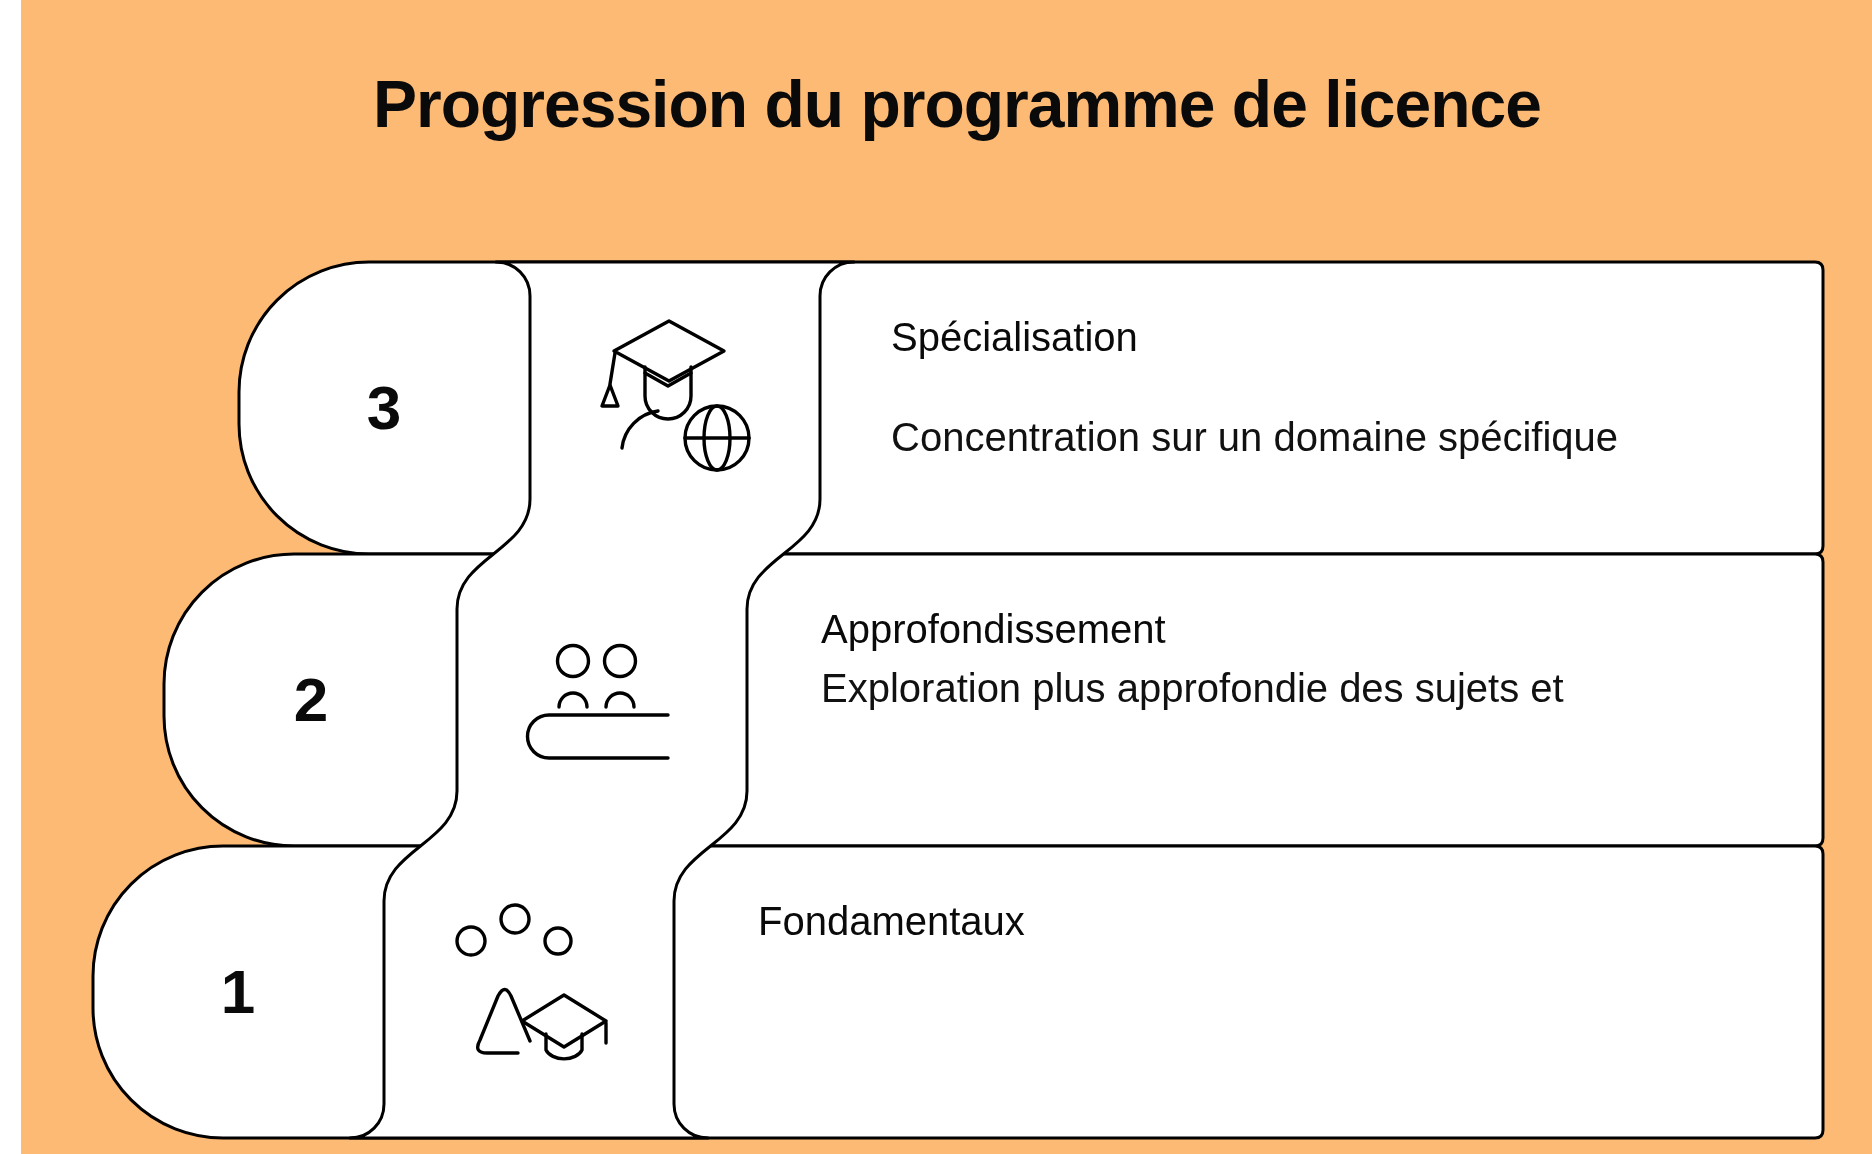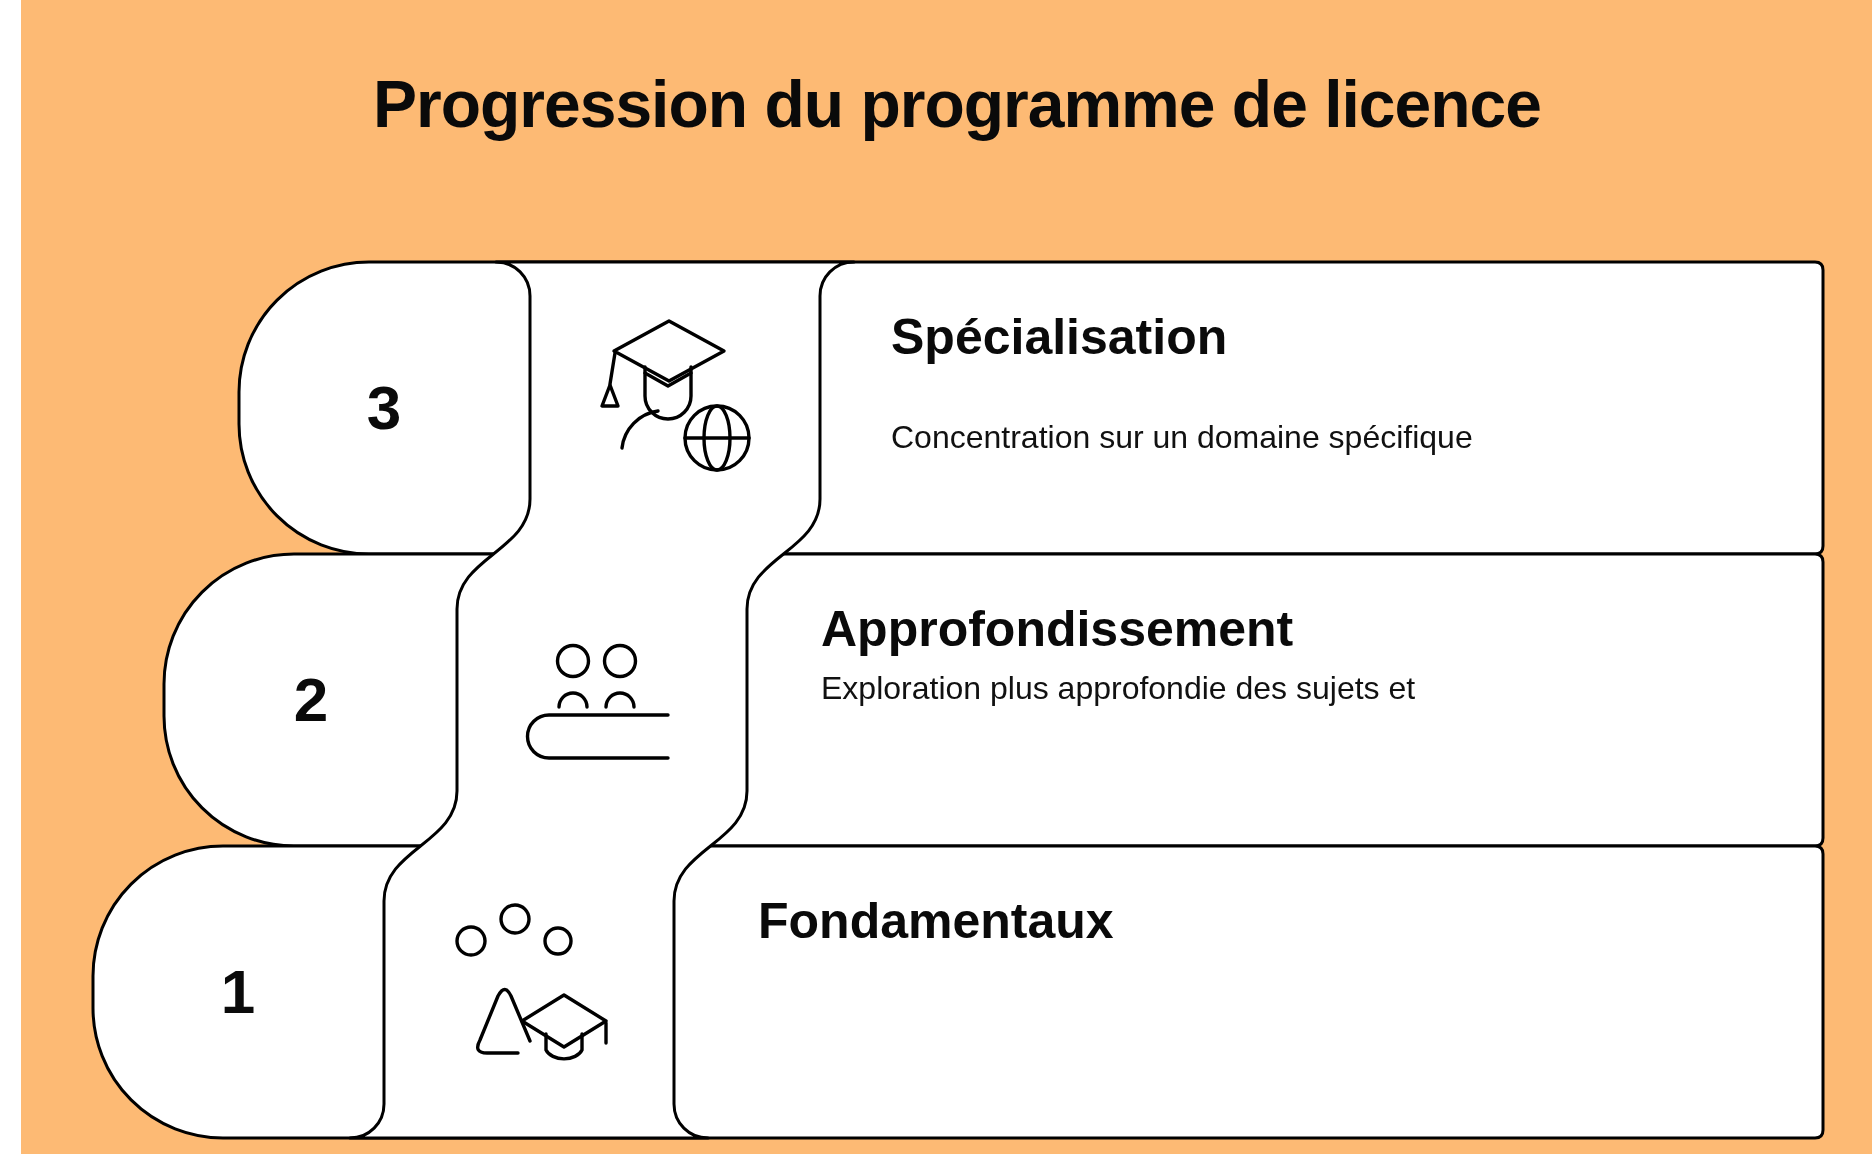--- a/index.html
+++ b/index.html
@@ -31,32 +31,32 @@
     text-align: center;
     font-size: 62px;
     font-weight: 700;
     color: #0a0a0a;
   }
   .num-3 { left: 288px; top: 362px; }
   .num-2 { left: 215px; top: 654px; }
   .num-1 { left: 142px; top: 946px; }
   .stage-title {
     position: absolute;
-    font-size: 50px;
-    font-weight: 700;
+    font-size: 40px;
+    font-weight: 400;
     line-height: 50px;
     color: #0a0a0a;
     white-space: nowrap;
   }
   .title-3 { left: 870px; top: 312px; }
   .title-2 { left: 800px; top: 604px; }
   .title-1 { left: 737px; top: 896px; text-align: center; }
   .stage-desc {
     position: absolute;
-    font-size: 32px;
+    font-size: 40px;
     font-weight: 400;
     line-height: 55px;
     color: #111111;
   }
   .desc-3 { left: 870px; top: 410px; }
   .desc-2 { left: 800px; top: 661px; }
   .desc-1 { left: 737px; top: 994px; }
   .desc-line { white-space: nowrap; }
 </style>
 </head>

